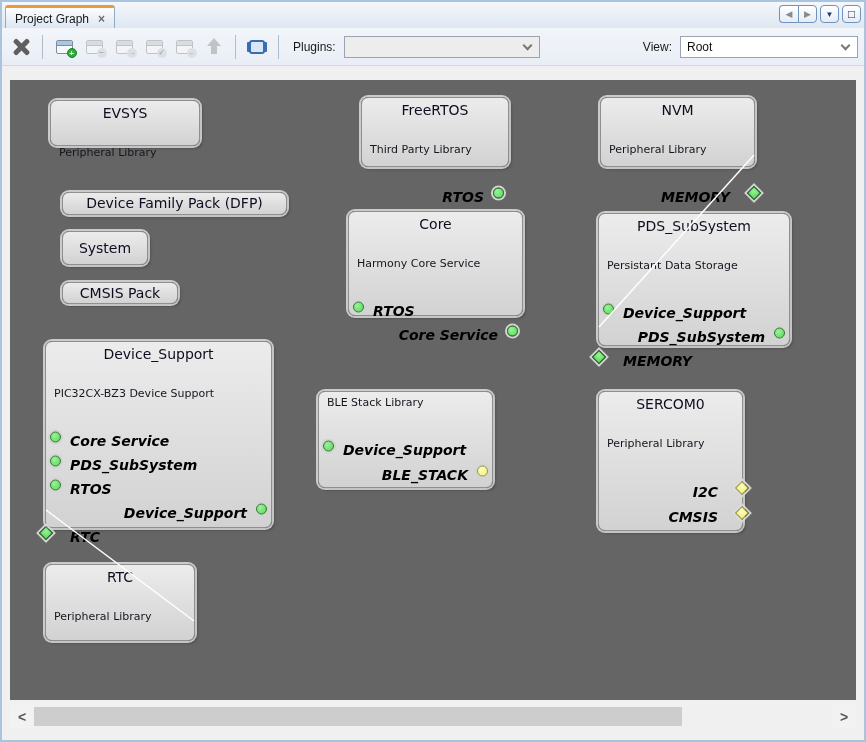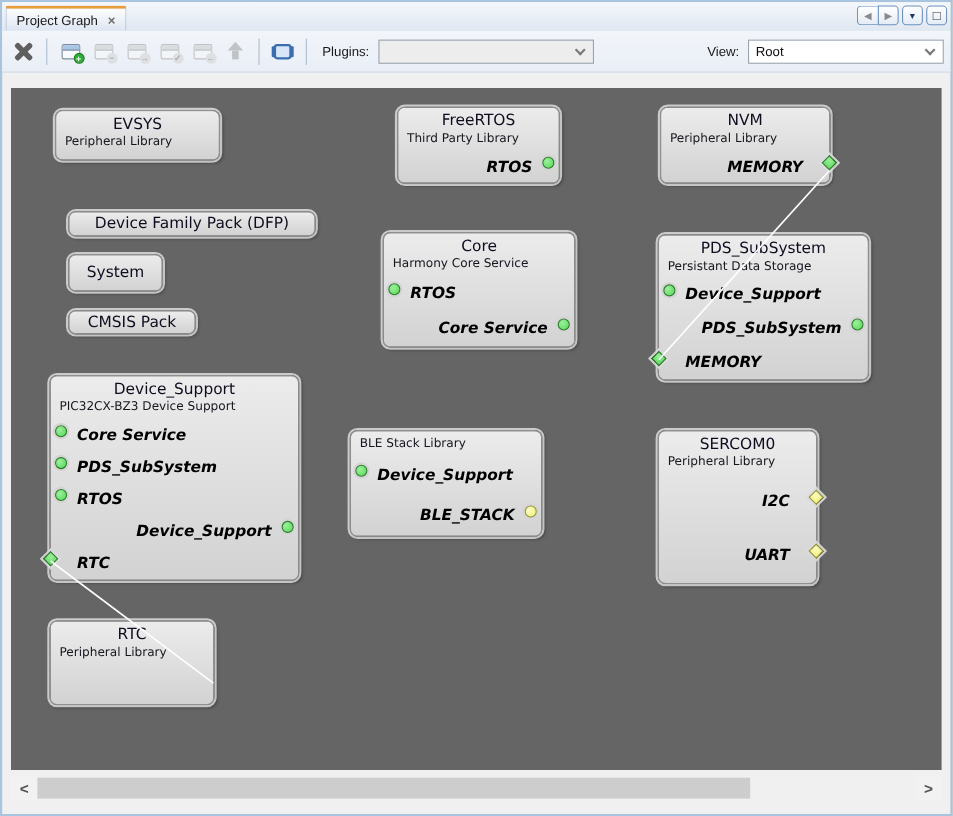--- a/index.html
+++ b/index.html
@@ -146,20 +146,21 @@
 
   .node {
     position: absolute;
     background: linear-gradient(180deg, var(--node-top), var(--node-bottom));
     border: 1px solid var(--node-border);
     border-radius: 7px;
     box-shadow: 0 0 0 2px rgba(238,238,238,.75), 2px 2px 3px rgba(0,0,0,.35);
     padding: 4px 8px;
     display: flex; flex-direction: column;
     cursor: move;
+    gap: 24px;
   }
   .node-title { text-align: center; font-size: 14px; color: #0d0d1f; line-height: 17px; white-space: nowrap; }
   .node-sub   { font-size: 11px; color: #16161f; line-height: 14px; white-space: nowrap; }
   .node.small { padding: 1px 8px; align-items: center; justify-content: center; }
   .node.small .node-title { font-size: 14px; }
 
   .pins { flex: 1; display: flex; flex-direction: column; justify-content: space-around; }
   .pin-row {
     position: relative; display: flex; align-items: flex-end;
     font-size: 14px; font-weight: bold; font-style: italic; color: #000;
@@ -389,21 +390,21 @@
         </div>
         <div class="node" style="left: 588px; top: 311px; width: 145px; height: 140px;">
           <div class="node-title">SERCOM0</div>
           <div class="node-sub">Peripheral Library</div>
           <div class="pins">
             <div class="pin-row right">
               <span>I2C</span>
               <span class="marker diamond yellow right"></span>
             </div>
             <div class="pin-row right">
-              <span>UART</span>
+              <span>CMSIS</span>
               <span class="marker diamond yellow right"></span>
             </div>
           </div>
         </div>
         <div class="node" style="left: 35px; top: 484px; width: 150px; height: 77px;">
           <div class="node-title">RTC</div>
           <div class="node-sub">Peripheral Library</div>
         </div>
       </div>
 

